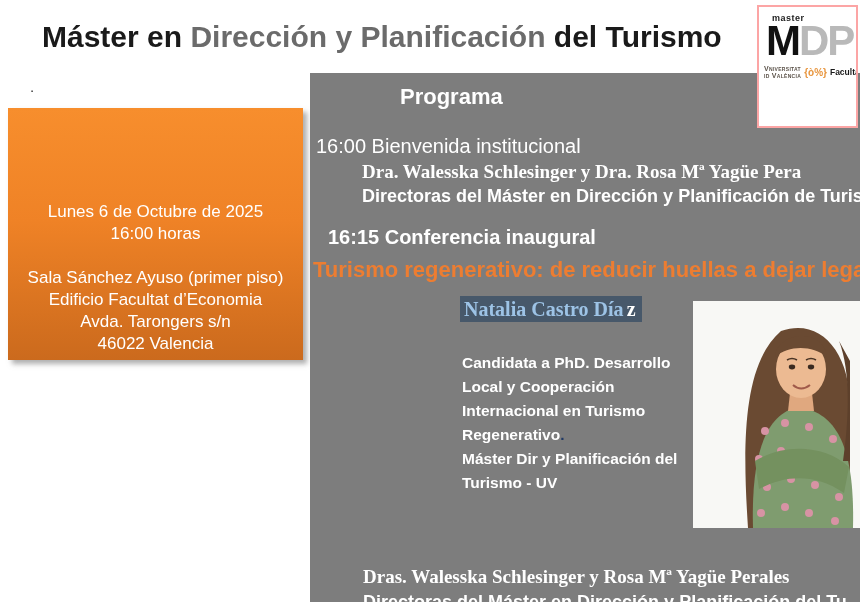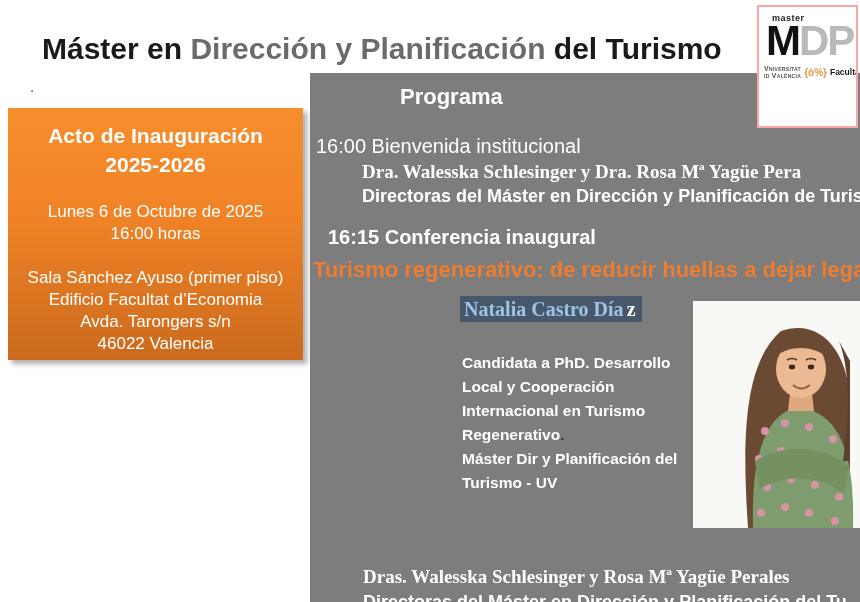--- a/index.html
+++ b/index.html
@@ -2,21 +2,21 @@
 <html><head>
 <meta charset="utf-8">
 <style>
   html,body{margin:0;padding:0;background:#e9e9e9;}
   .page{
     position:relative;width:860px;height:602px;background:#ffffff;
     overflow:hidden;font-family:"Liberation Sans",sans-serif;
   }
   
   .main-title{
-    position:absolute;left:42px;top:32px;font-size:30px;font-weight:700;
+    position:absolute;left:42px;top:20px;font-size:30px;font-weight:700;
     color:#1a1a1a;white-space:nowrap;letter-spacing:0px;
   }
   .main-title .mid{color:#6b6b6b;}
   .stray-dot{position:absolute;left:30px;top:78px;font-size:15px;color:#333;}
   
   .event-card{
     position:absolute;left:8px;top:108px;width:295px;height:252px;
     background:linear-gradient(180deg,#f78e2d 0%,#ef8226 45%,#cb6a1d 100%);
     box-shadow:4px 4px 5px rgba(110,110,110,.55);
     color:#ffffff;text-align:center;
@@ -81,22 +81,20 @@
 </head>
 <body>
 
 <div class="page">
 
   <div class="main-title"><span>Máster en </span><span class="mid">Dirección y Planificación</span><span> del Turismo</span></div>
 
   <div class="stray-dot">.</div>
 
   <div class="event-card">
-    <div class="card-title">Acto de Inauguración
-2025-2026</div>
     <div class="card-datetime">Lunes 6 de Octubre de 2025
 16:00 horas</div>
     <div class="card-location">Sala Sánchez Ayuso (primer piso)
 Edificio Facultat d’Economia
 Avda. Tarongers s/n
 46022 Valencia</div>
   </div>
 
   <div class="program-panel">
     <div class="panel-heading">Programa</div>

